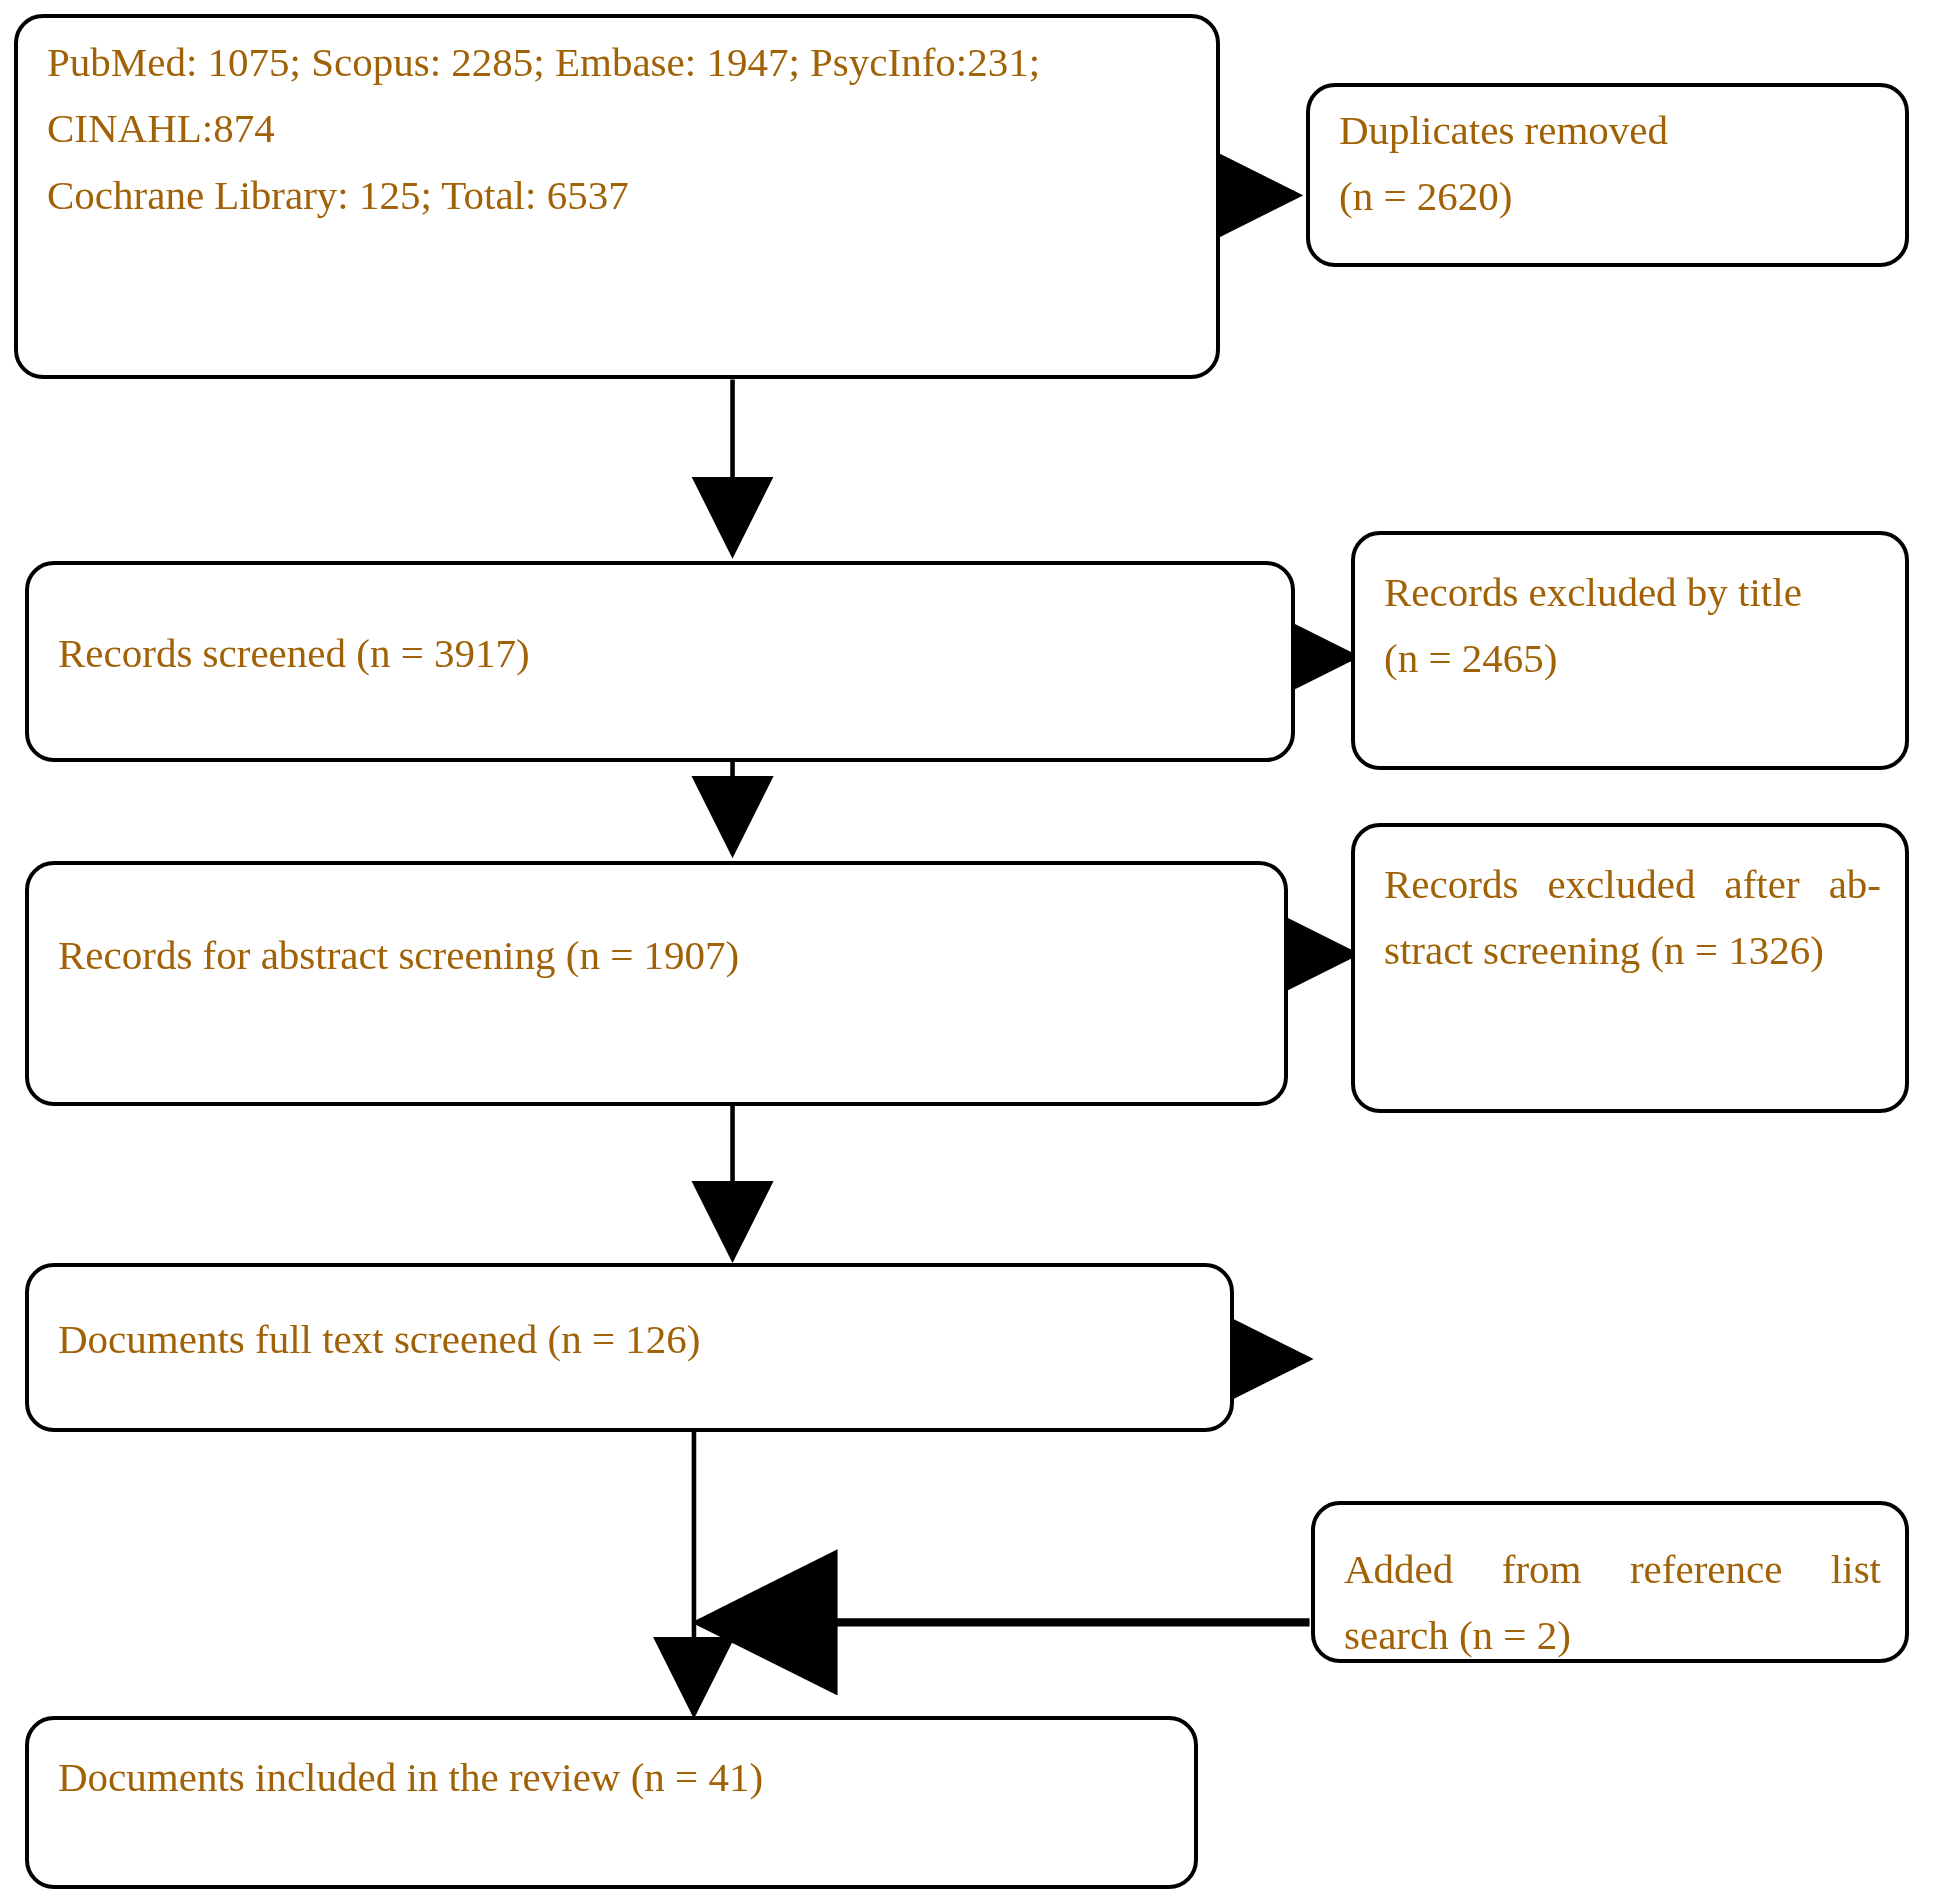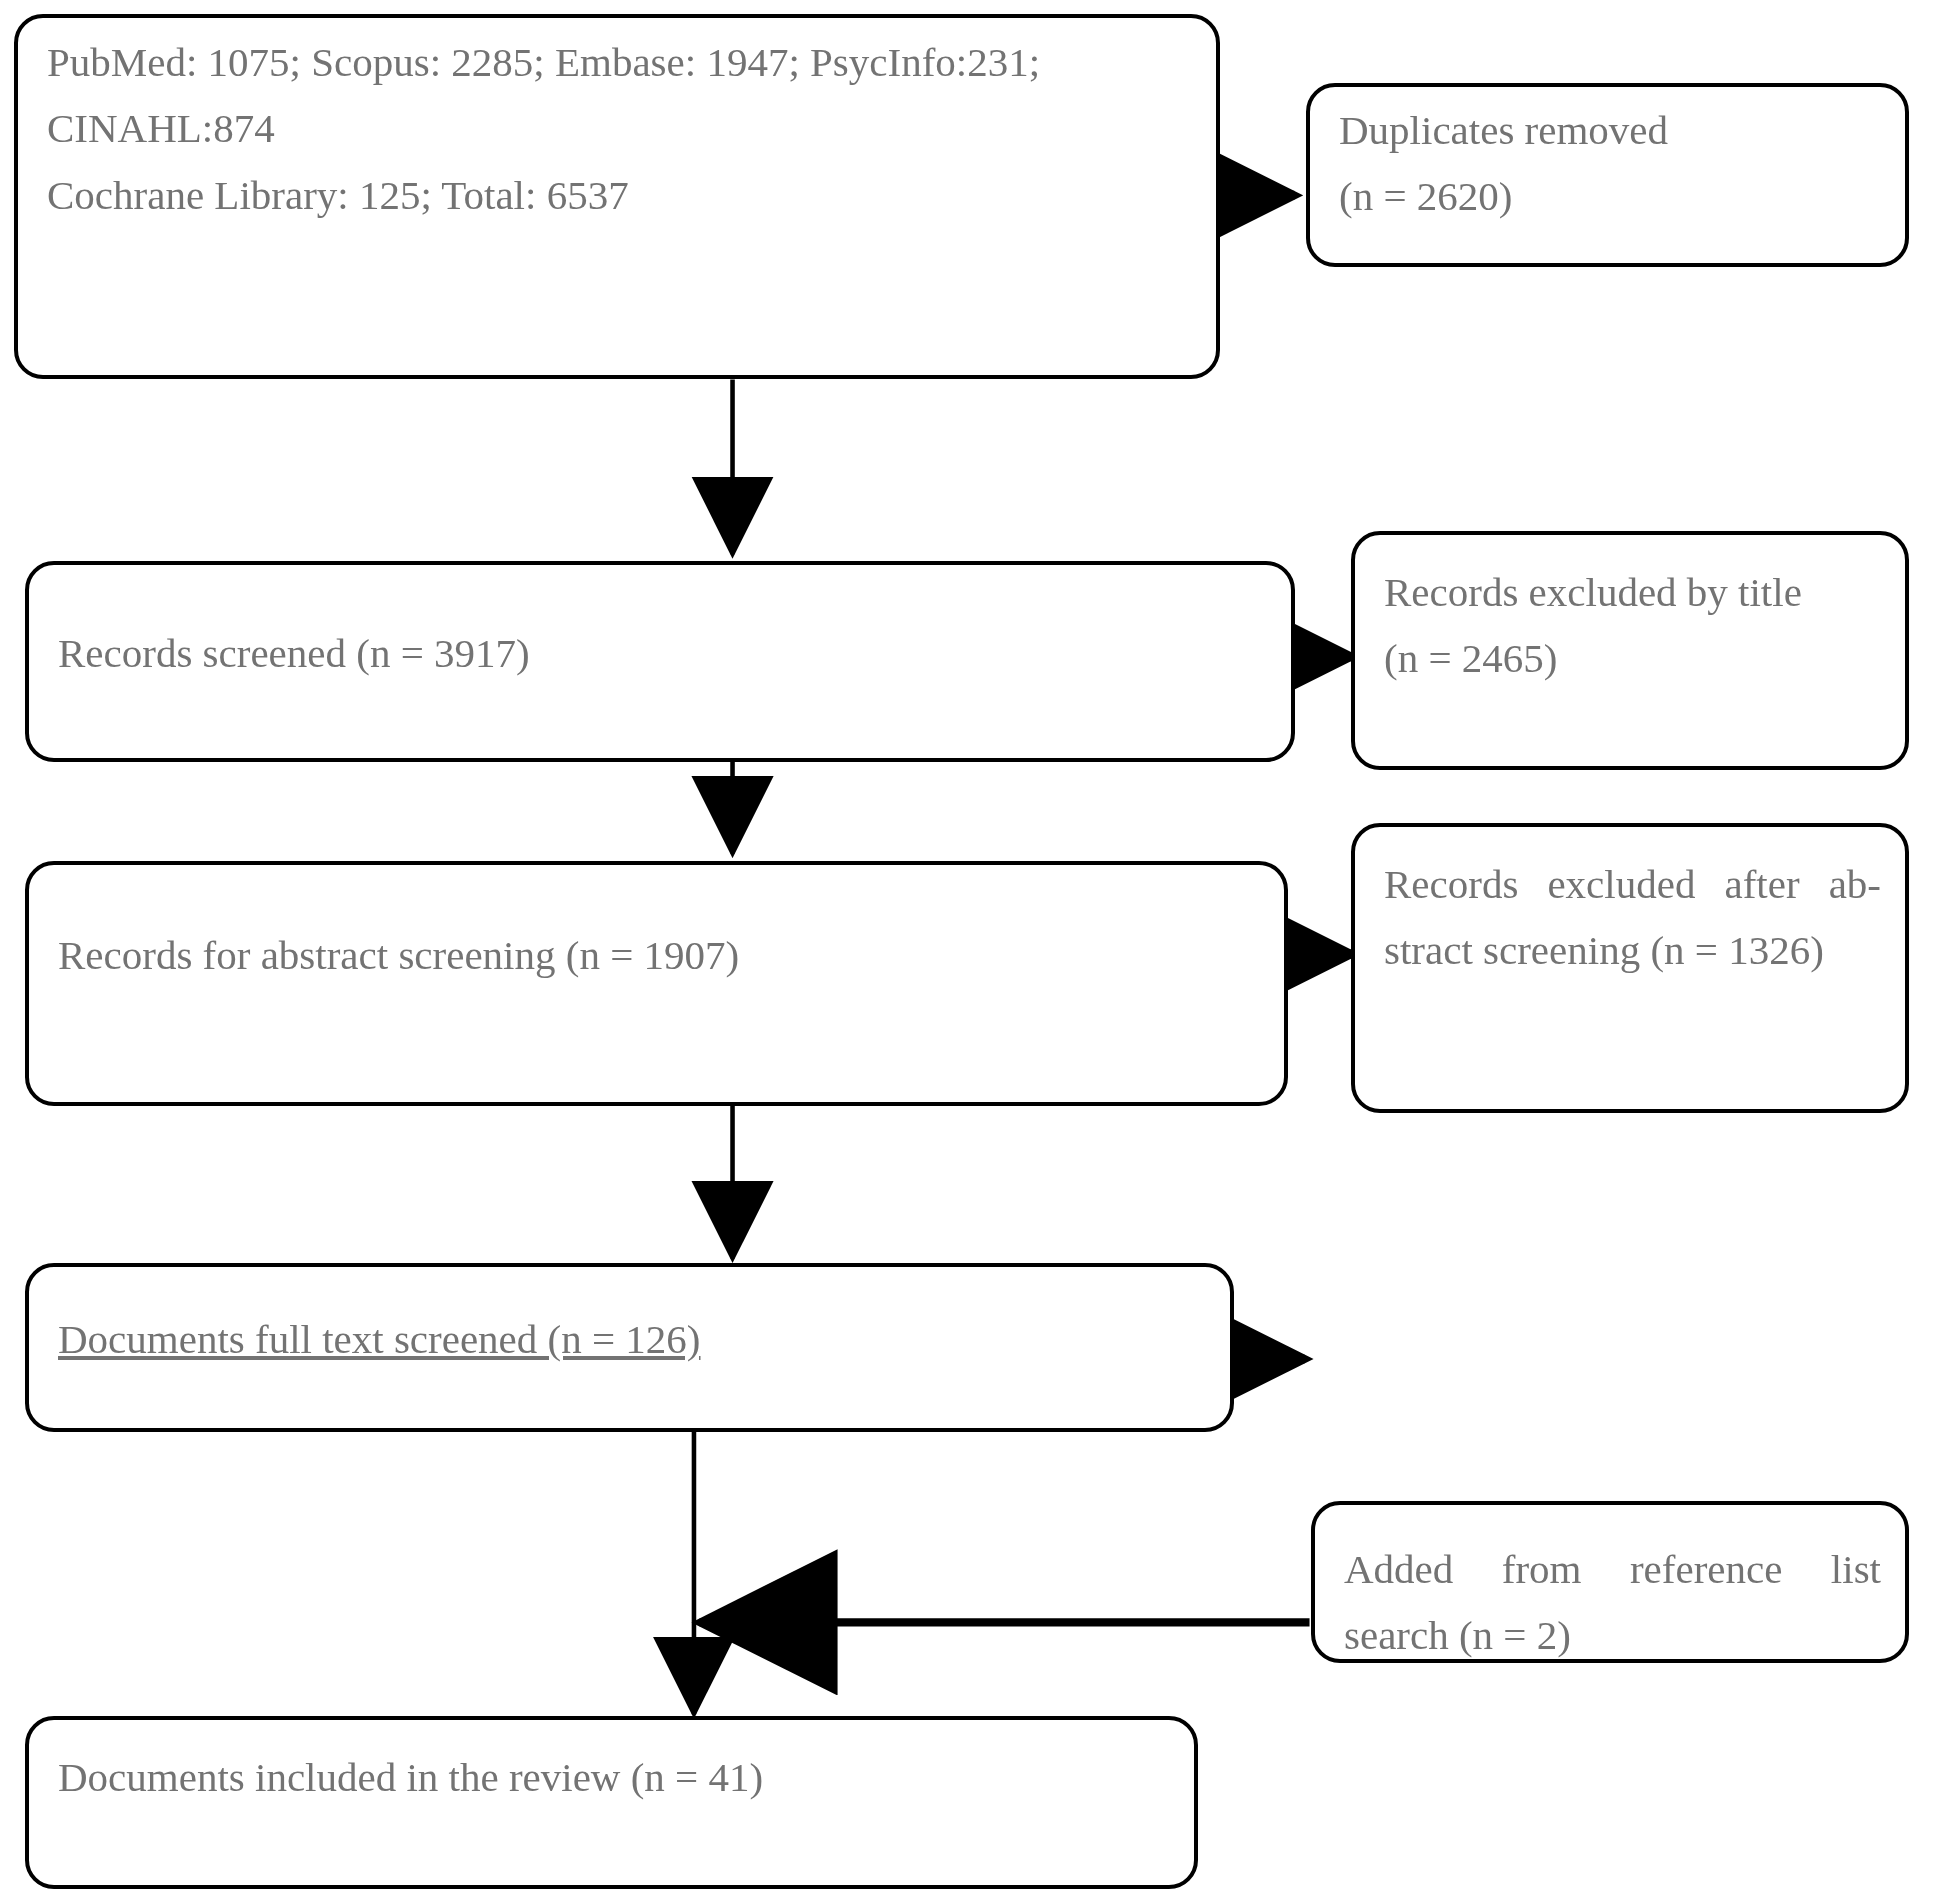--- a/index.html
+++ b/index.html
@@ -28,21 +28,21 @@
     box-sizing: border-box;
     background: #ffffff;
     border: 4.6px solid #000000;
     border-radius: 29px;
     display: block;
   }
   .box-text {
     position: absolute;
     left: 29px;
     right: 24px;
-    color: #737373;
+    color: #a16207;
     font-size: 41px;
     line-height: 1.62;
     white-space: pre-line;
   }
   .box-text.justified {
     text-align: justify;
     text-align-last: left;
   }
   .box-text.plain {
     text-align: left;
@@ -109,21 +109,21 @@
 
   <div class="flow-box" style="left:25px; top:861px; width:1263px; height:245px;">
     <div class="box-text plain" style="top:57px;">Records for abstract screening (n = 1907)</div>
   </div>
 
   <div class="flow-box" style="left:1351px; top:823px; width:558px; height:290px;">
     <div class="box-text justified" style="top:24px;">Records excluded after ab­stract screening (n = 1326)</div>
   </div>
 
   <div class="flow-box" style="left:25px; top:1263px; width:1209px; height:169px;">
-    <div class="box-text plain" style="top:39px;text-decoration:underline;">Documents full text screened (n = 126)</div>
+    <div class="box-text plain" style="top:39px;">Documents full text screened (n = 126)</div>
   </div>
 
 
   <div class="flow-box" style="left:1311px; top:1501px; width:598px; height:162px;">
     <div class="box-text justified" style="top:31px;">Added from reference list search (n = 2)</div>
   </div>
 
   <div class="flow-box" style="left:25px; top:1716px; width:1173px; height:173px;">
     <div class="box-text plain" style="top:24px;">Documents included in the review (n = 41)</div>
   </div>

